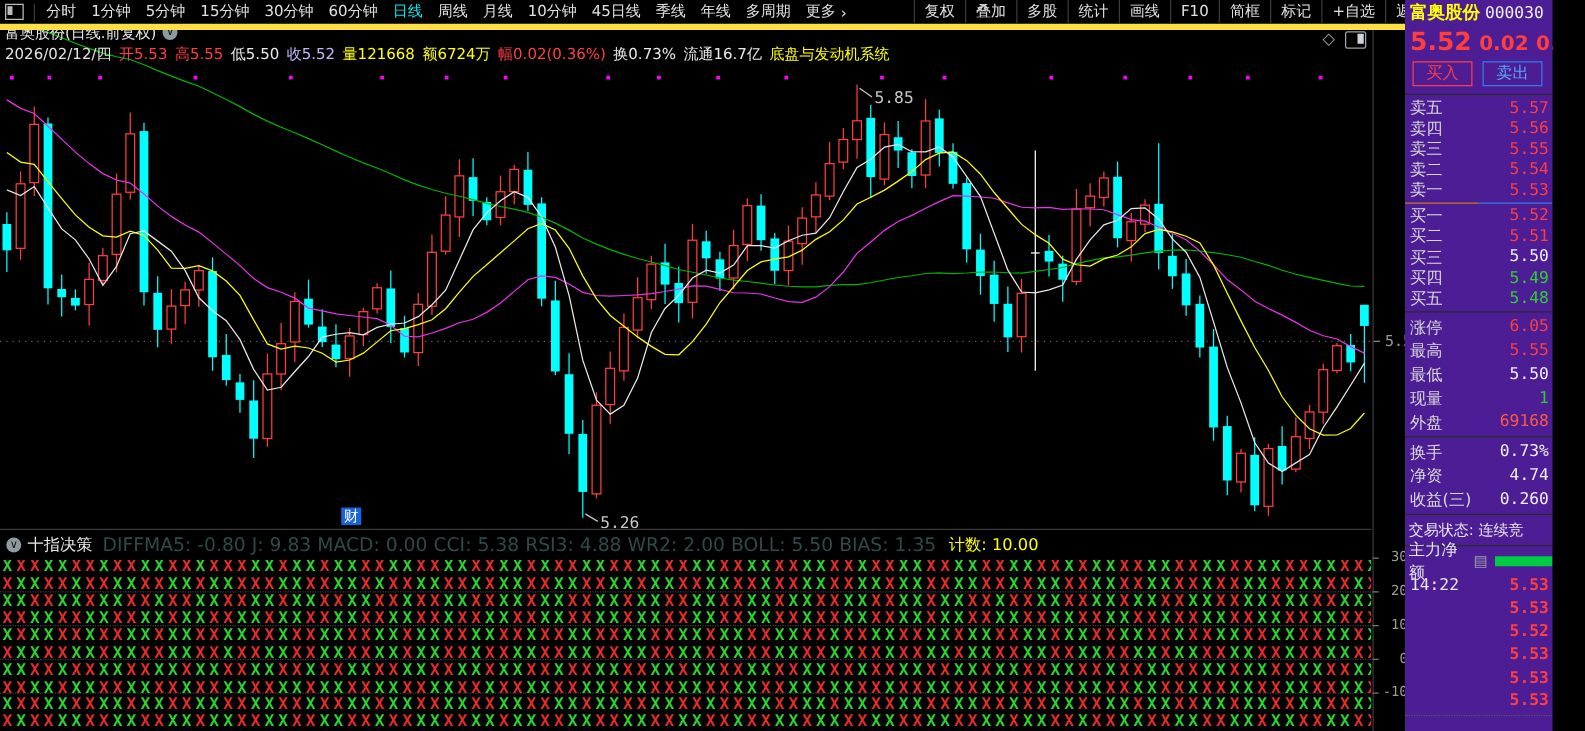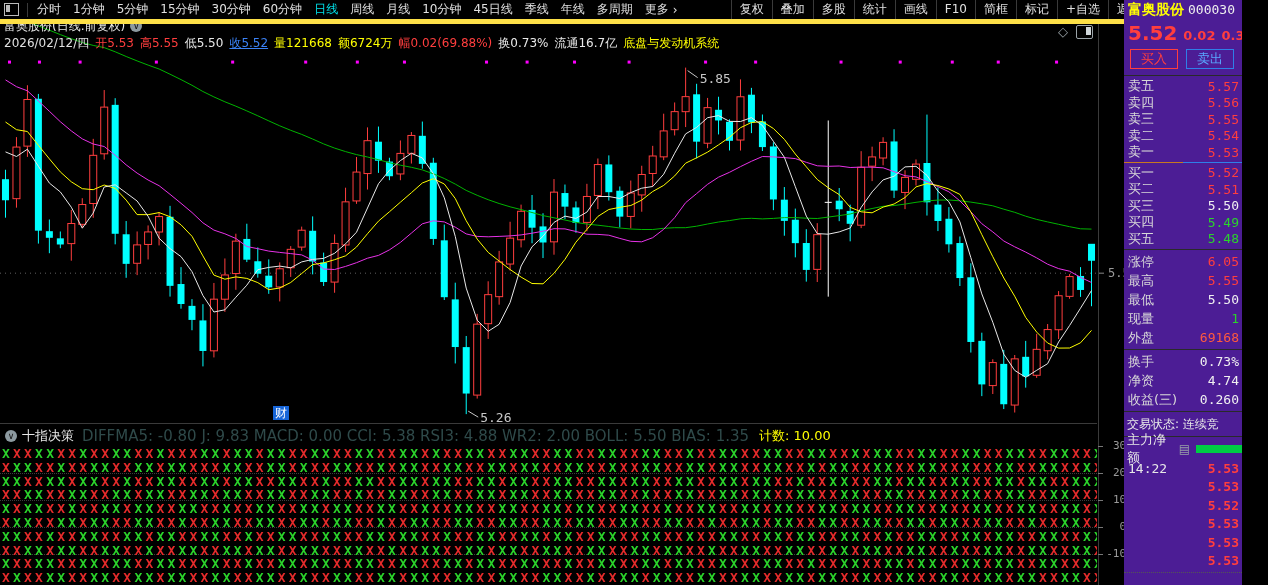--- a/index.html
+++ b/index.html
@@ -47,21 +47,21 @@
   .btick{position:absolute;left:1098px;width:5px;height:1px;background:#777;z-index:3;}
   .blabel{position:absolute;left:1102px;width:44px;text-align:right;font-size:11px;color:#9a9a9a;
           font-family:"DejaVu Sans Mono","Liberation Mono",monospace;z-index:3;}
   
   .rpanel{position:absolute;left:1124px;top:0;width:118px;height:585px;overflow:hidden;z-index:5;background:#4c1d95;}
   .rname{display:flex;align-items:baseline;height:20px;padding:1px 2px 0 4px;}
   .rname .nm{color:#ffff00;font-weight:bold;font-size:14px;margin-right:4px;}
   .rname .cd{color:#eee;font-size:13px;font-family:"DejaVu Sans Mono","Liberation Mono",monospace;}
   .rprice{display:flex;align-items:baseline;height:25px;padding:0 2px 0 4px;}
   .rprice .big{color:#ff3e3e;font-weight:bold;font-size:20px;margin-right:6px;}
-  .rprice .sm{color:#ff3e3e;font-size:13px;font-weight:bold;margin-right:6px;}
+  .rprice .sm{color:#ff3e3e;font-size:16px;font-weight:bold;margin-right:6px;}
   .rbtns{display:flex;gap:8px;padding:3px 4px 4px 6px;}
   .rbtn{width:46px;height:18px;line-height:18px;text-align:center;font-size:13px;border:1px solid;}
   .rbtn.buy{border-color:#ff3e3e;color:#ff3e3e;}
   .rbtn.sell{border-color:#2f7fe8;color:#59a7ff;}
   .rsep{height:1px;background:#2a2a2a;margin:2px 0;}
   .rsep2{height:2px;display:flex;margin:1px 0;}
   .rsep2 .o{flex:1;height:1px;background:#c87820;align-self:center;}
   .rsep2 .b{flex:1;height:1px;background:#2f7fe8;align-self:center;}
   .rrow{display:flex;justify-content:space-between;align-items:center;height:16.5px;padding:0 3px 0 4px;font-size:13px;}
   .rrow .lab{color:#d8d8d8;}
@@ -361,24 +361,24 @@
   <div class="infobar" id="infobar1">
     <span style="color:#e8e8e8;">富奥股份(日线.前复权)</span>
     <span class="chev-circle">∨</span>
   </div>
 
   <div class="infobar" id="infobar2">
       <span class="seg" style="color: rgb(224, 224, 224);">2026/02/12/四</span>
       <span class="seg" style="color: rgb(255, 62, 62);">开5.53</span>
       <span class="seg" style="color: rgb(255, 62, 62);">高5.55</span>
       <span class="seg" style="color: rgb(232, 232, 232);">低5.50</span>
-      <span class="seg" style="color: #3b82f6; text-decoration: underline;">收5.52</span>
+      <span class="seg" style="color: #c4b5fd;">收5.52</span>
       <span class="seg" style="color: rgb(255, 255, 0);">量121668</span>
       <span class="seg" style="color: rgb(255, 255, 0);">额6724万</span>
-      <span class="seg" style="color: rgb(255, 62, 62);">幅0.02(69.88%)</span>
+      <span class="seg" style="color: rgb(255, 62, 62);">幅0.02(0.36%)</span>
       <span class="seg" style="color: rgb(232, 232, 232);">换0.73%</span>
       <span class="seg" style="color: rgb(232, 232, 232);">流通16.7亿</span>
       <span class="seg" style="color: rgb(255, 255, 0);">底盘与发动机系统</span>
     </div>
 
   <div class="charticons">
     <span>◇</span>
     <span class="split-icon"></span>
   </div>
 

